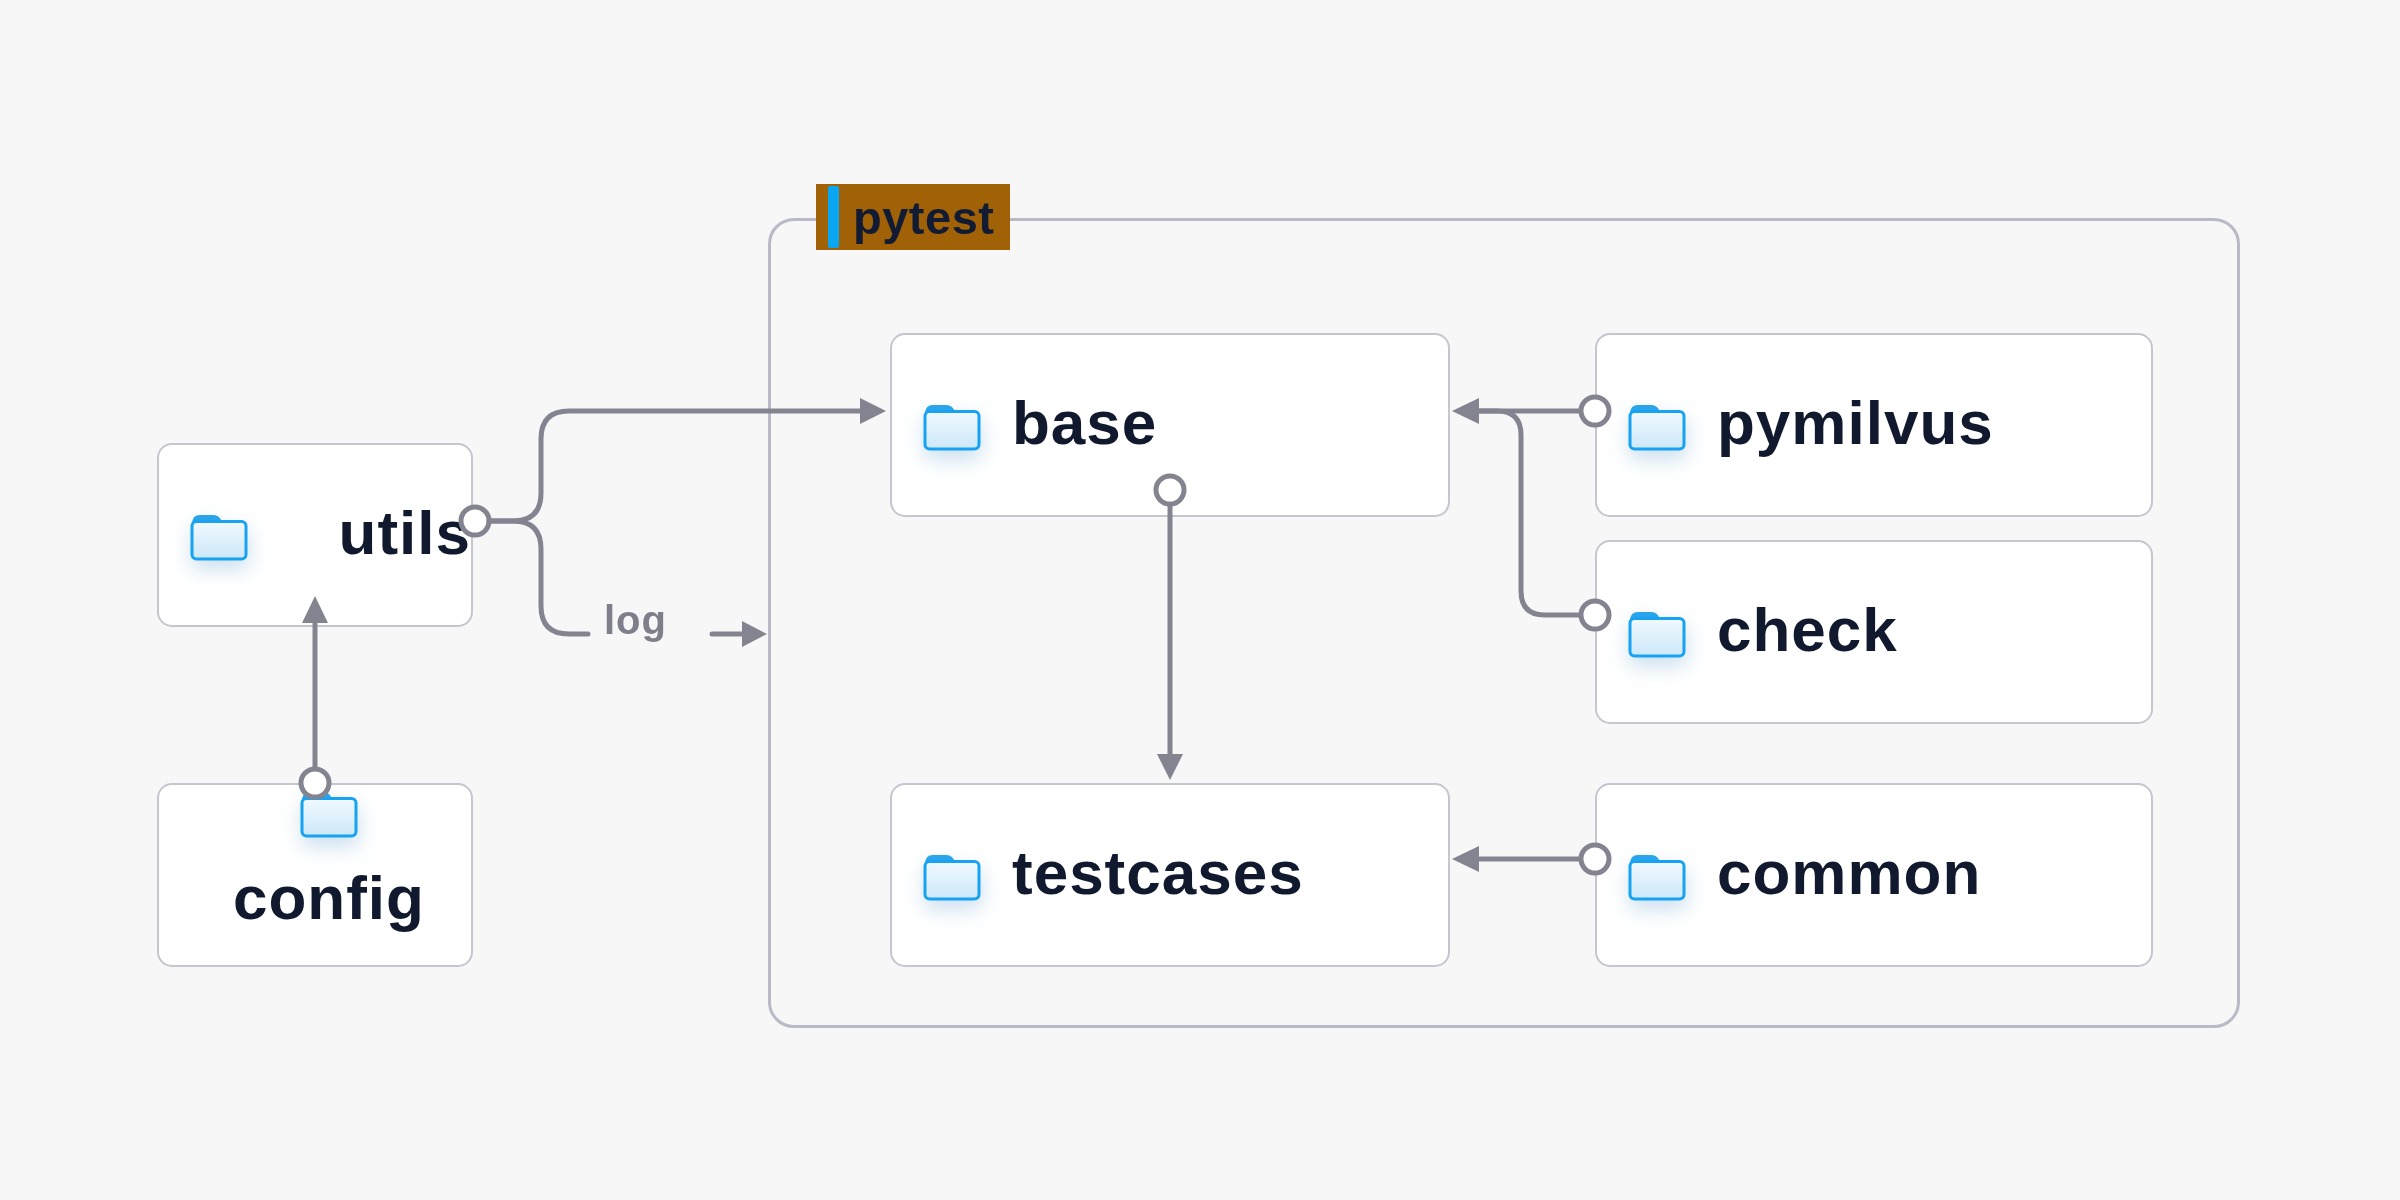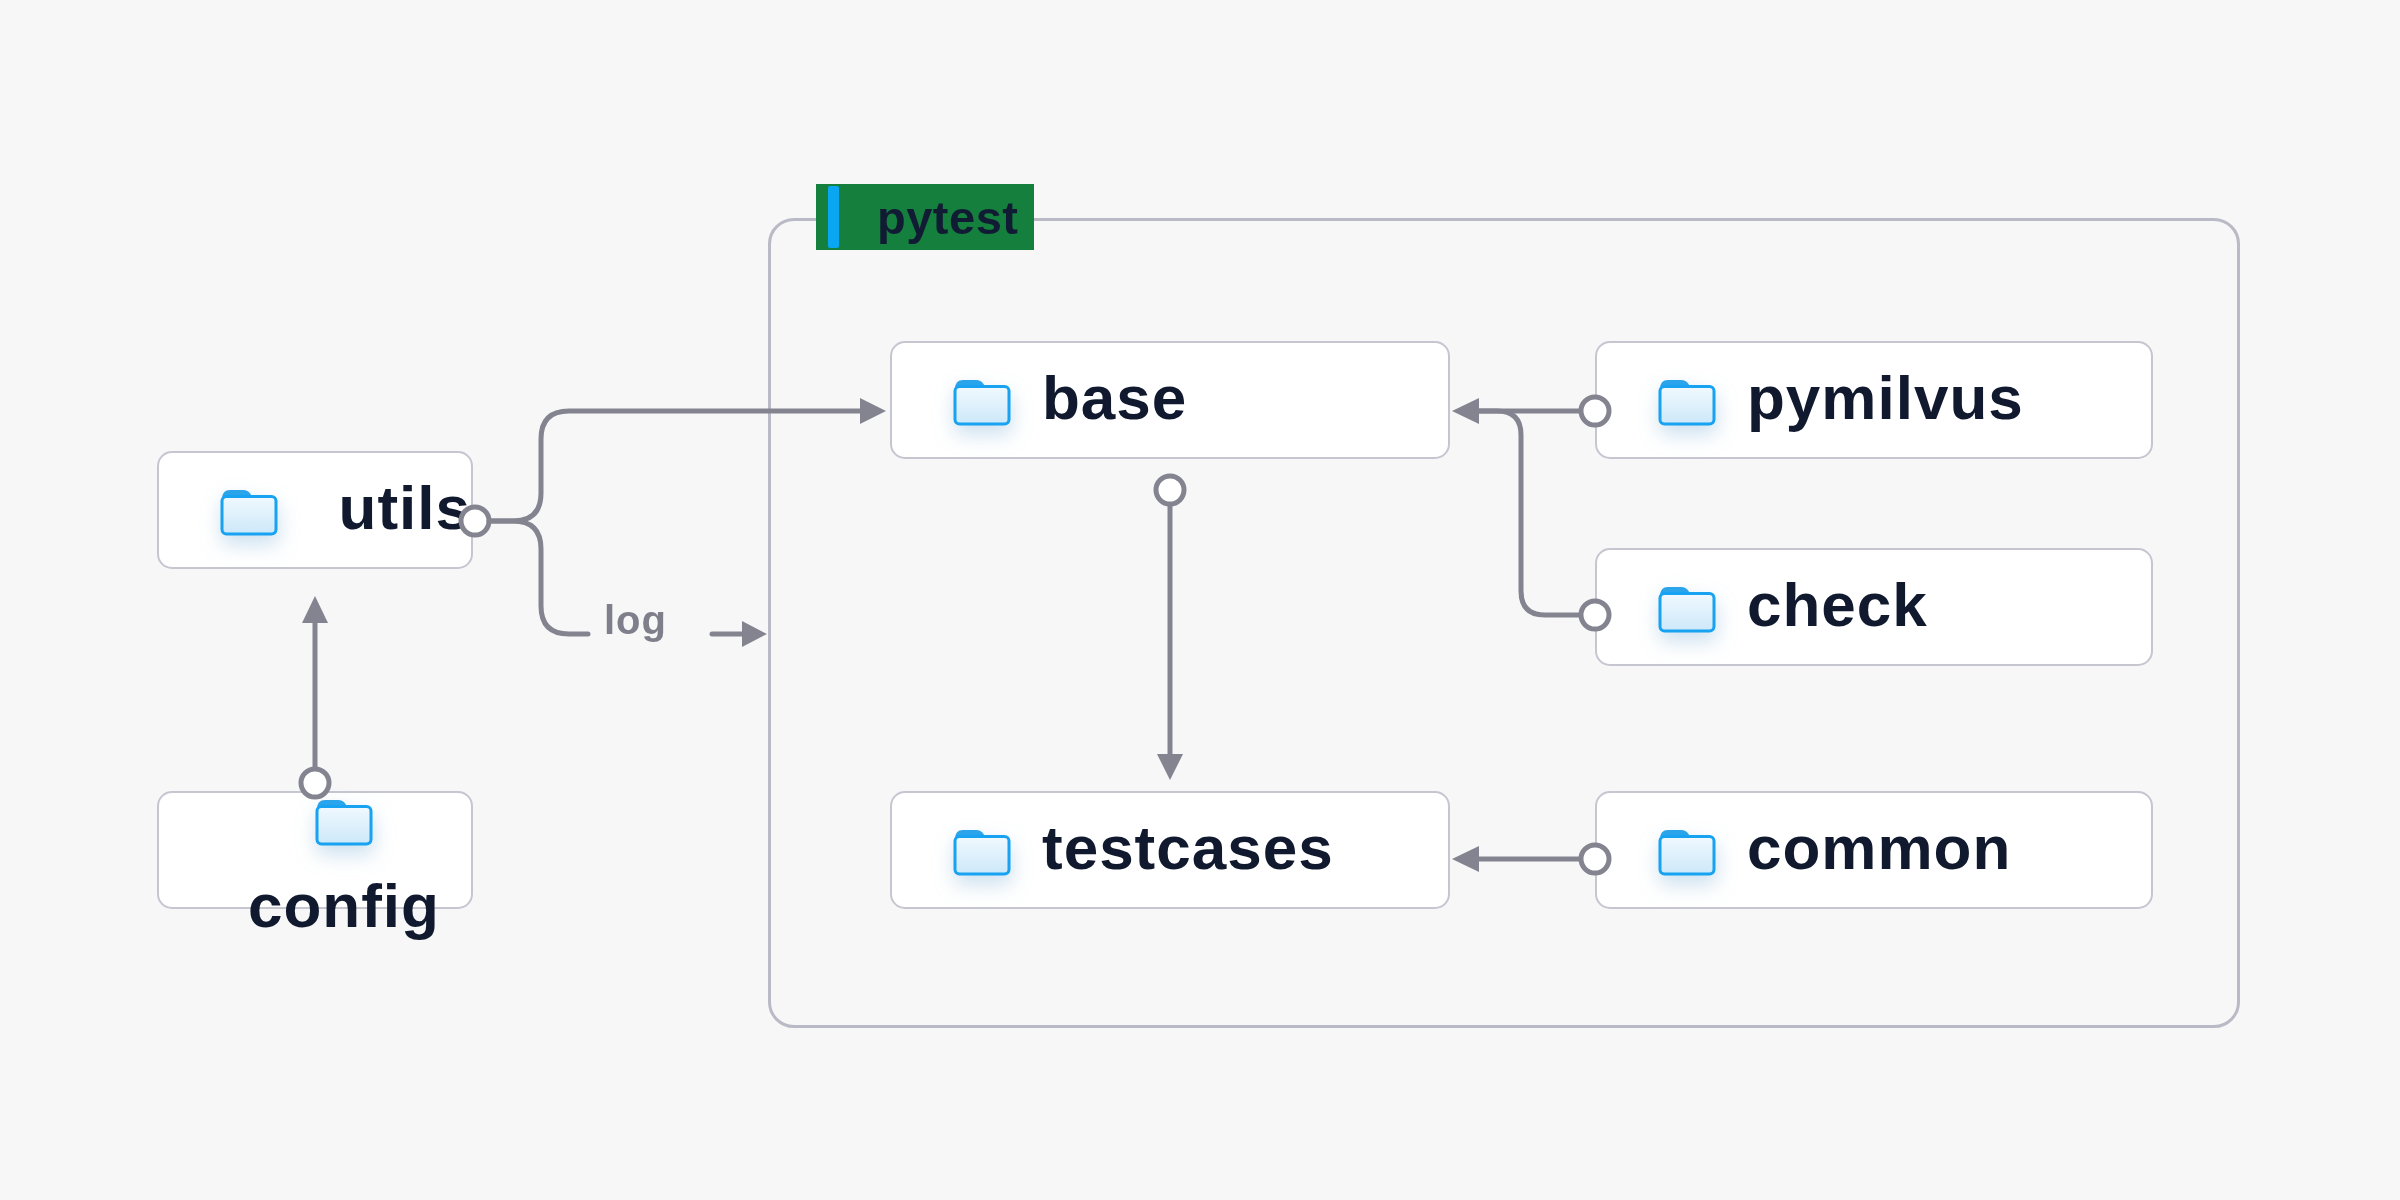--- a/index.html
+++ b/index.html
@@ -9,32 +9,32 @@
     font-family:"Liberation Sans", sans-serif;
   }
   
   .group-box{
     position:absolute;left:768px;top:218px;width:1472px;height:810px;
     border:3px solid #b9bac5;border-radius:26px;
     background:transparent;box-sizing:border-box;
   }
   .group-label{
     position:absolute;left:816px;top:184px;height:66px;
-    display:flex;align-items:center;gap:38px;
-    background:#15803d;padding:0 16px 0 12px;z-index:3;text-align:center;
+    display:flex;align-items:center;gap:14px;
+    background:#a16207;padding:0 16px 0 12px;z-index:3;text-align:center;
   }
   .accent-bar{width:11px;height:62px;border-radius:2px;background:#09a6f2;}
   .group-label .txt{
     font-size:47px;font-weight:700;color:#111b33;letter-spacing:.5px;
   }
   
   .node{
-    position:absolute;height:118px;box-sizing:border-box;
+    position:absolute;height:184px;box-sizing:border-box;
     background:#ffffff;border:2.5px solid #c5c6d0;border-radius:15px;
-    display:flex;align-items:center;padding-left:58px;gap:28px;z-index:2;margin-top:8px;
+    display:flex;align-items:center;padding-left:28px;gap:28px;z-index:2;
   }
   .node .lbl{
     font-size:62px;font-weight:700;color:#10192e;letter-spacing:1px;
     line-height:1;padding-bottom:4px;
   }
   .folder-icon{
     width:64px;height:54px;flex:0 0 auto;
     filter:drop-shadow(1px 9px 10px rgba(50,130,190,.25));
   }
   .n-utils    {left:157px; top:443px; width:316px;justify-content:space-between;}

